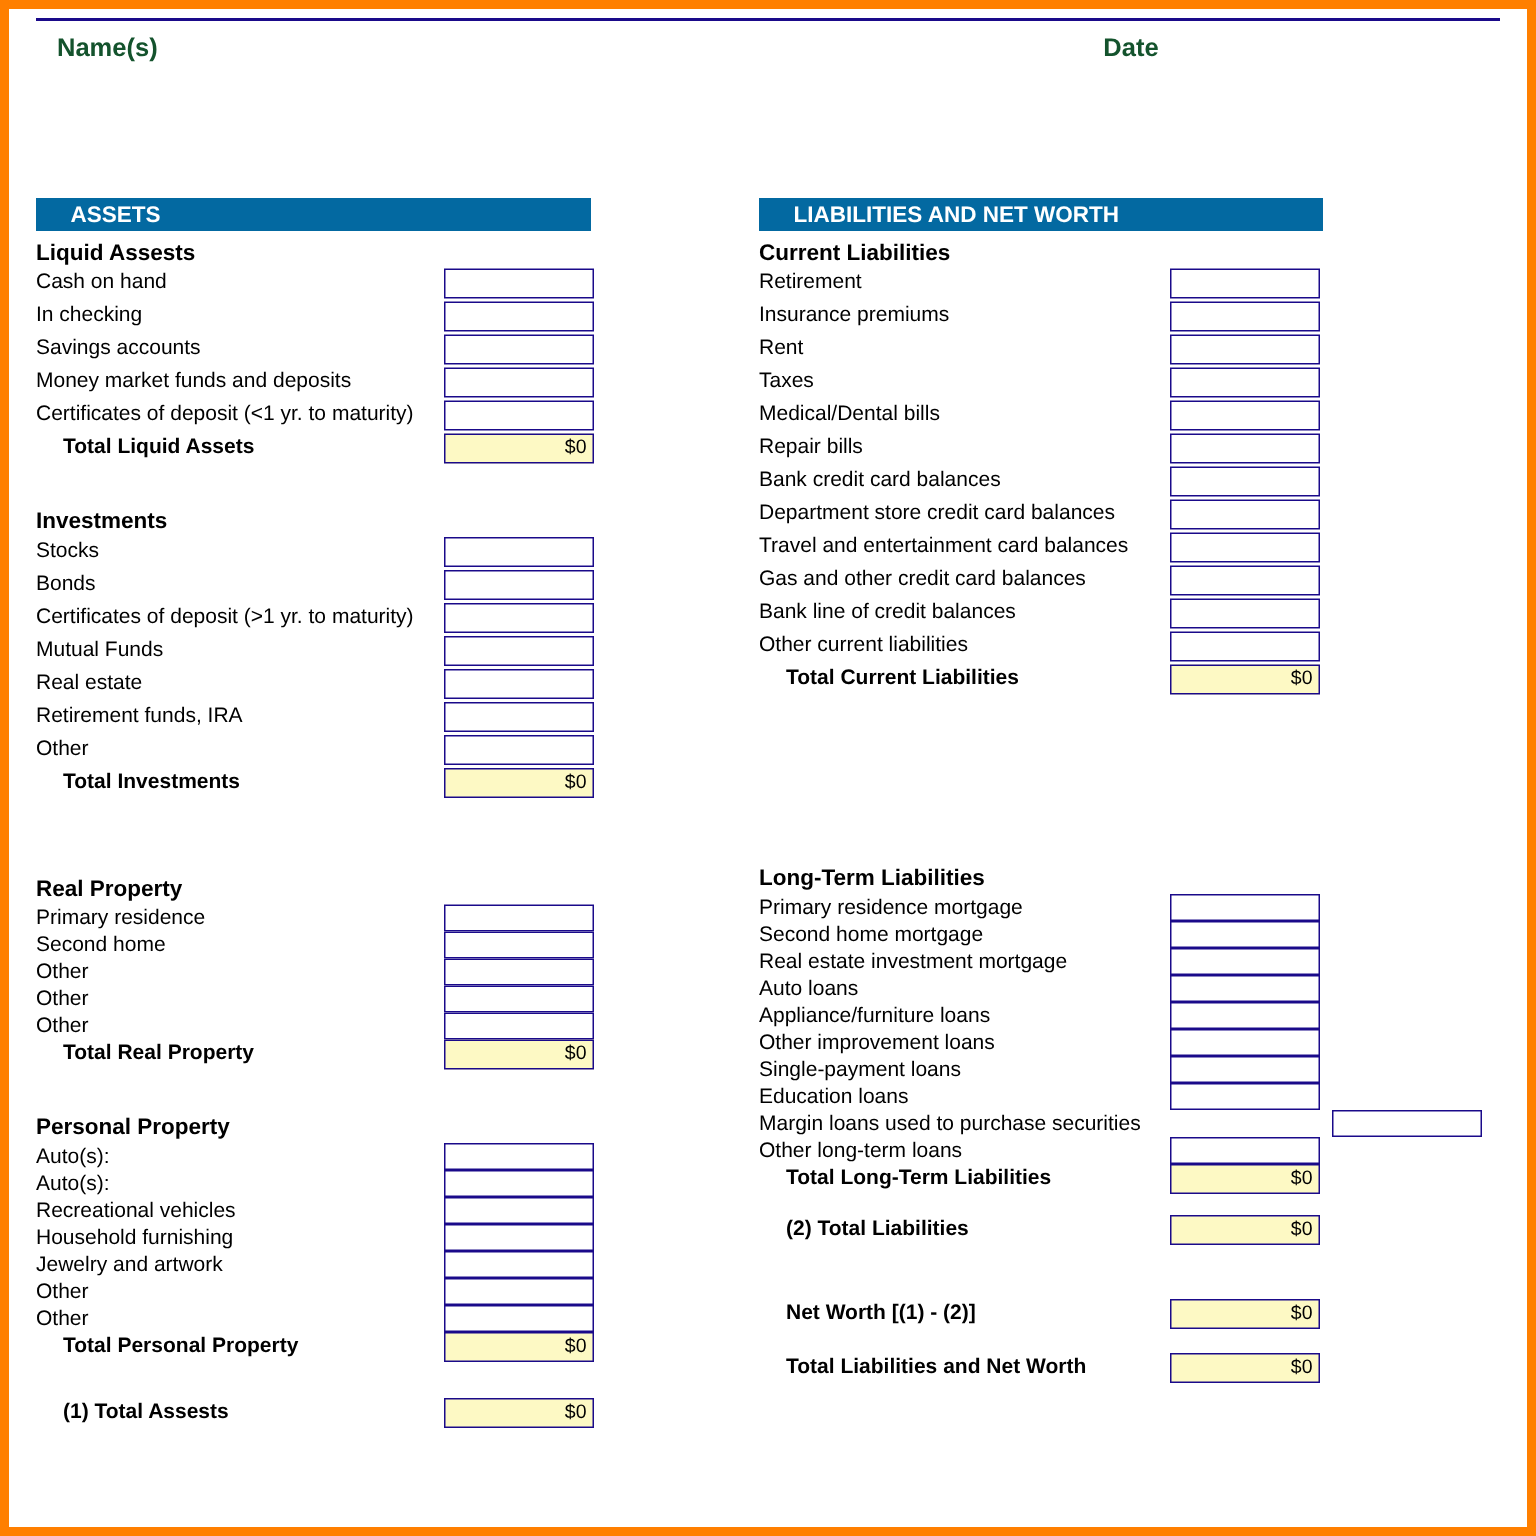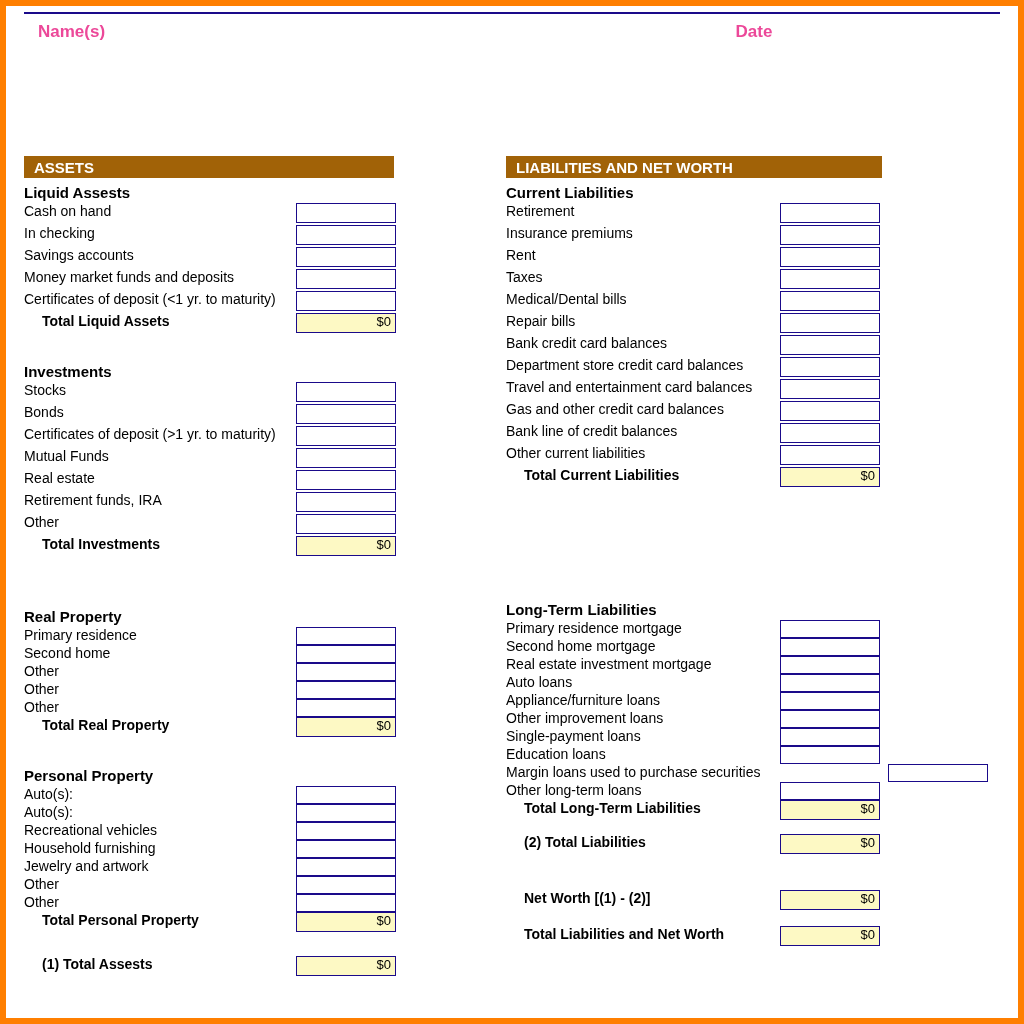--- a/index.html
+++ b/index.html
@@ -20,47 +20,47 @@
     padding: 0 18px 0 18px;
   }
   .top-rule {
     height: 2px;
     background: #1a0a8a;
     margin: 6px 0 8px 0;
   }
   .header-row {
     display: flex;
     font-weight: bold;
-    color: #ec4899;
+    color: #14532d;
     font-size: 17px;
-    margin-bottom: 114px;
+    margin-bottom: 90px;
   }
   .header-row .col-left {
     width: 470px;
     padding-left: 14px;
   }
   .header-row .col-right {
     flex: 1;
     padding-left: 14px;
     text-align: center;
   }
   .columns {
     display: flex;
   }
   .left-col, .right-col {
     width: 482px;
     display: flex;
     flex-direction: column;
   }
   .section-bar {
-    background: #a16207;
+    background: #0369a1;
     color: #fff;
     font-weight: bold;
     font-size: 15px;
-    padding: 2px 10px;
+    padding: 2px 23px;
     height: 22px;
     display: flex;
     align-items: center;
     width: 370px;
   }
   .section-bar.wide { width: 376px; }
   .sub-head {
     font-weight: bold;
     font-size: 15px;
     color: #000;

